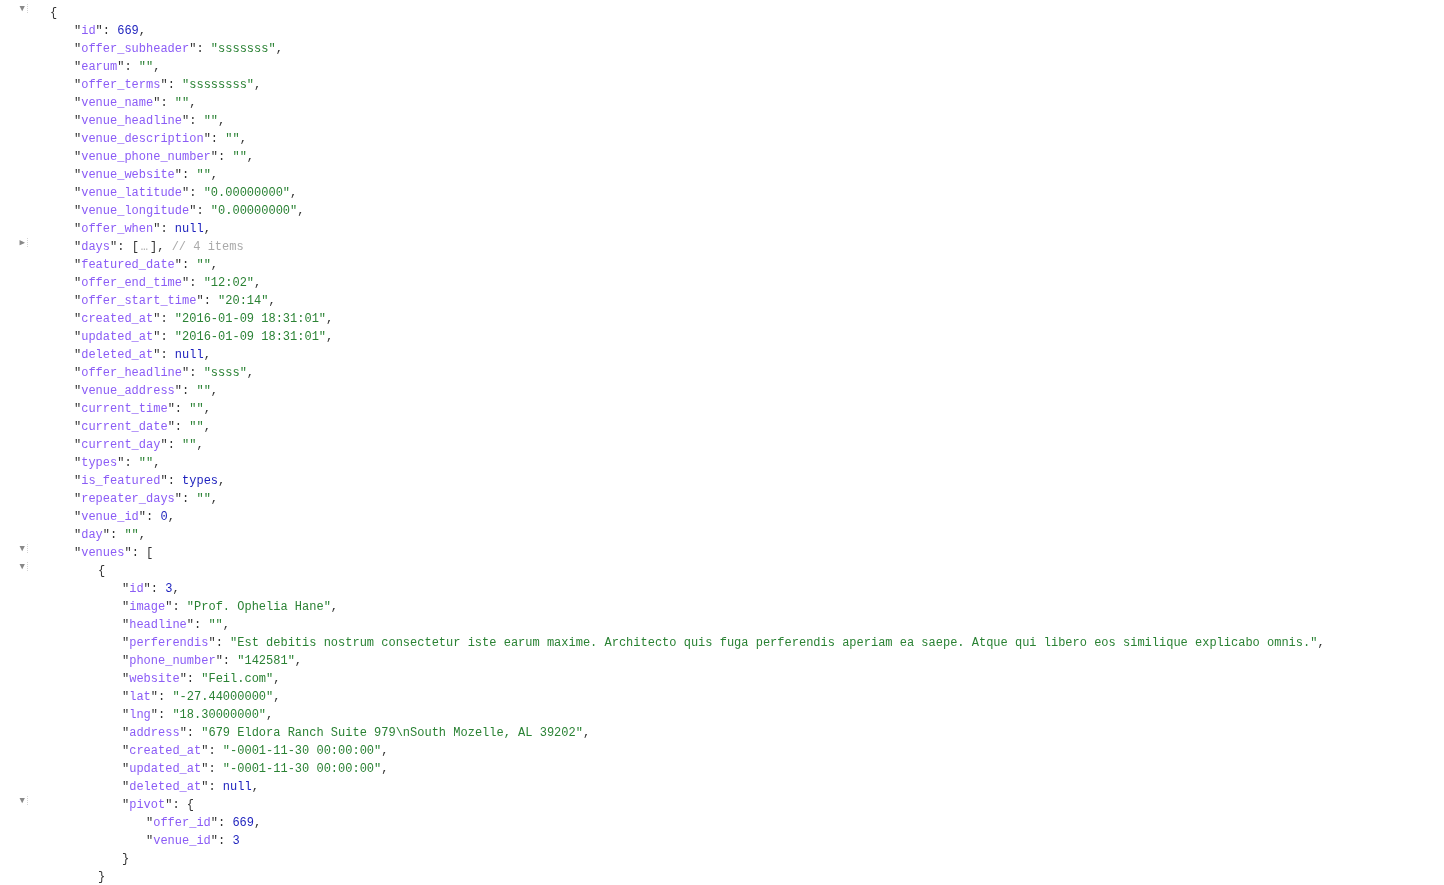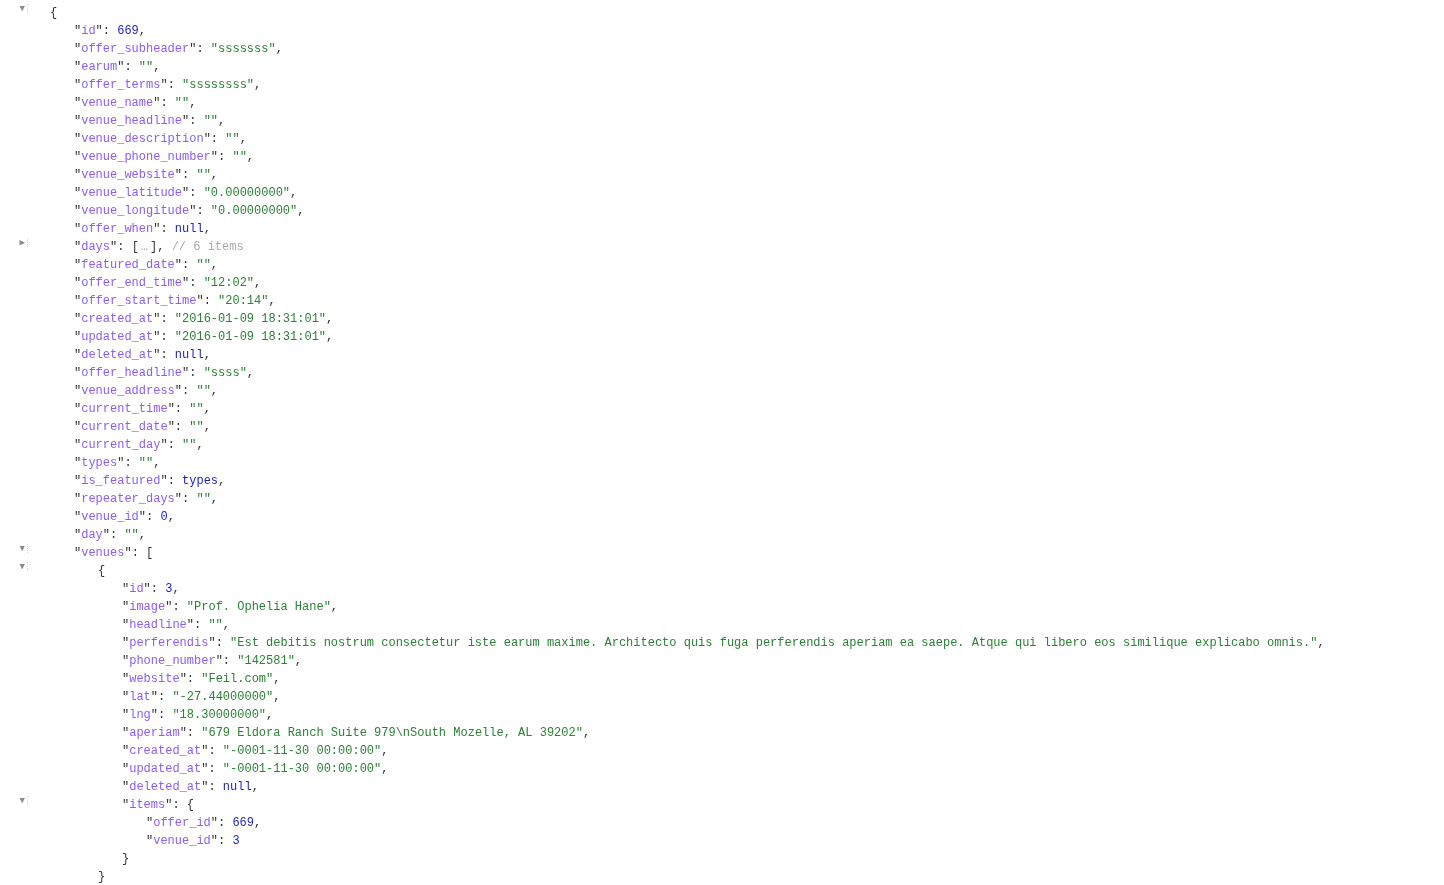--- a/index.html
+++ b/index.html
@@ -106,21 +106,21 @@
       <div class="content"><span class="ind" style="width: 40px;"></span><span class="q">"</span><span class="k">venue_longitude</span><span class="q">"</span><span class="p">: </span><span class="s">"0.00000000"</span><span class="p">,</span></div>
     </div>
     <div class="row">
       <div class="gutter"></div>
       <div class="content"><span class="ind" style="width: 40px;"></span><span class="q">"</span><span class="k">offer_when</span><span class="q">"</span><span class="p">: </span><span class="b">null</span><span class="p">,</span></div>
     </div>
     <div class="row">
       <div class="gutter">
         <span class="arrow">▶</span>
       </div>
-      <div class="content"><span class="ind" style="width: 40px;"></span><span class="q">"</span><span class="k">days</span><span class="q">"</span><span class="p">: </span><span class="p">[ </span><span class="coll">…</span><span class="p"> ]</span><span class="p">,</span><span class="p"> </span><span class="c">// 6 items</span></div>
+      <div class="content"><span class="ind" style="width: 40px;"></span><span class="q">"</span><span class="k">days</span><span class="q">"</span><span class="p">: </span><span class="p">[ </span><span class="coll">…</span><span class="p"> ]</span><span class="p">,</span><span class="p"> </span><span class="c">// 4 items</span></div>
     </div>
     <div class="row">
       <div class="gutter"></div>
       <div class="content"><span class="ind" style="width: 40px;"></span><span class="q">"</span><span class="k">featured_date</span><span class="q">"</span><span class="p">: </span><span class="s">""</span><span class="p">,</span></div>
     </div>
     <div class="row">
       <div class="gutter"></div>
       <div class="content"><span class="ind" style="width: 40px;"></span><span class="q">"</span><span class="k">offer_end_time</span><span class="q">"</span><span class="p">: </span><span class="s">"12:02"</span><span class="p">,</span></div>
     </div>
     <div class="row">
@@ -218,39 +218,39 @@
     <div class="row">
       <div class="gutter"></div>
       <div class="content"><span class="ind" style="width: 88px;"></span><span class="q">"</span><span class="k">lat</span><span class="q">"</span><span class="p">: </span><span class="s">"-27.44000000"</span><span class="p">,</span></div>
     </div>
     <div class="row">
       <div class="gutter"></div>
       <div class="content"><span class="ind" style="width: 88px;"></span><span class="q">"</span><span class="k">lng</span><span class="q">"</span><span class="p">: </span><span class="s">"18.30000000"</span><span class="p">,</span></div>
     </div>
     <div class="row">
       <div class="gutter"></div>
-      <div class="content"><span class="ind" style="width: 88px;"></span><span class="q">"</span><span class="k">aperiam</span><span class="q">"</span><span class="p">: </span><span class="s">"679 Eldora Ranch Suite 979\nSouth Mozelle, AL 39202"</span><span class="p">,</span></div>
+      <div class="content"><span class="ind" style="width: 88px;"></span><span class="q">"</span><span class="k">address</span><span class="q">"</span><span class="p">: </span><span class="s">"679 Eldora Ranch Suite 979\nSouth Mozelle, AL 39202"</span><span class="p">,</span></div>
     </div>
     <div class="row">
       <div class="gutter"></div>
       <div class="content"><span class="ind" style="width: 88px;"></span><span class="q">"</span><span class="k">created_at</span><span class="q">"</span><span class="p">: </span><span class="s">"-0001-11-30 00:00:00"</span><span class="p">,</span></div>
     </div>
     <div class="row">
       <div class="gutter"></div>
       <div class="content"><span class="ind" style="width: 88px;"></span><span class="q">"</span><span class="k">updated_at</span><span class="q">"</span><span class="p">: </span><span class="s">"-0001-11-30 00:00:00"</span><span class="p">,</span></div>
     </div>
     <div class="row">
       <div class="gutter"></div>
       <div class="content"><span class="ind" style="width: 88px;"></span><span class="q">"</span><span class="k">deleted_at</span><span class="q">"</span><span class="p">: </span><span class="b">null</span><span class="p">,</span></div>
     </div>
     <div class="row">
       <div class="gutter">
         <span class="arrow down">▼</span>
       </div>
-      <div class="content"><span class="ind" style="width: 88px;"></span><span class="q">"</span><span class="k">items</span><span class="q">"</span><span class="p">: </span><span class="p">{</span></div>
+      <div class="content"><span class="ind" style="width: 88px;"></span><span class="q">"</span><span class="k">pivot</span><span class="q">"</span><span class="p">: </span><span class="p">{</span></div>
     </div>
     <div class="row">
       <div class="gutter"></div>
       <div class="content"><span class="ind" style="width: 112px;"></span><span class="q">"</span><span class="k">offer_id</span><span class="q">"</span><span class="p">: </span><span class="n">669</span><span class="p">,</span></div>
     </div>
     <div class="row">
       <div class="gutter"></div>
       <div class="content"><span class="ind" style="width: 112px;"></span><span class="q">"</span><span class="k">venue_id</span><span class="q">"</span><span class="p">: </span><span class="n">3</span></div>
     </div>
     <div class="row">

